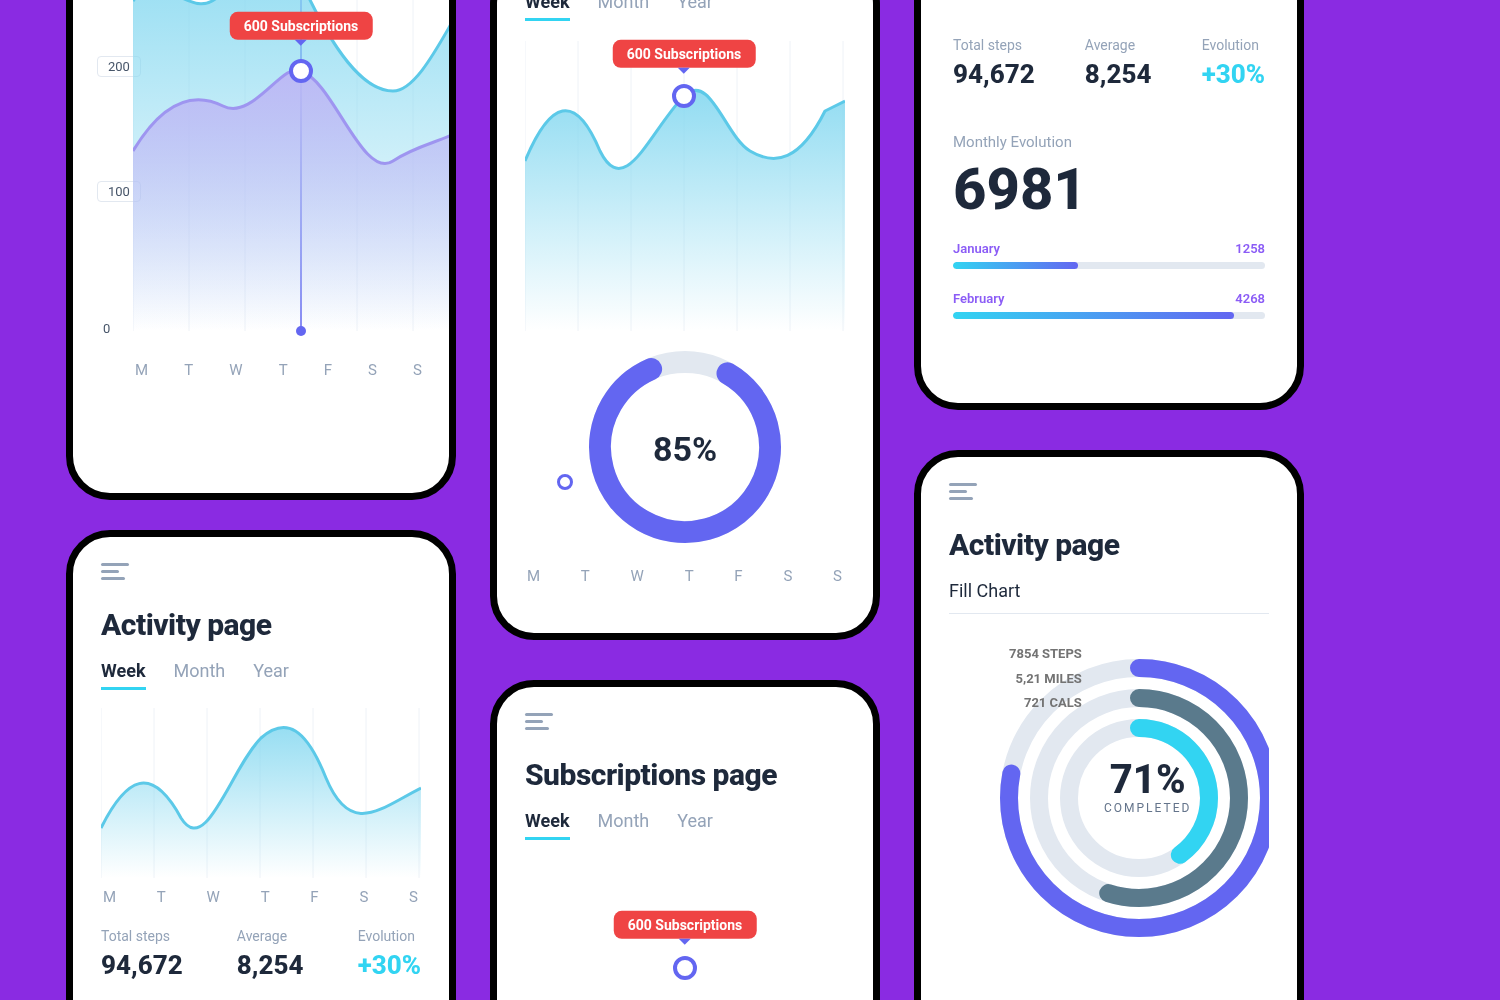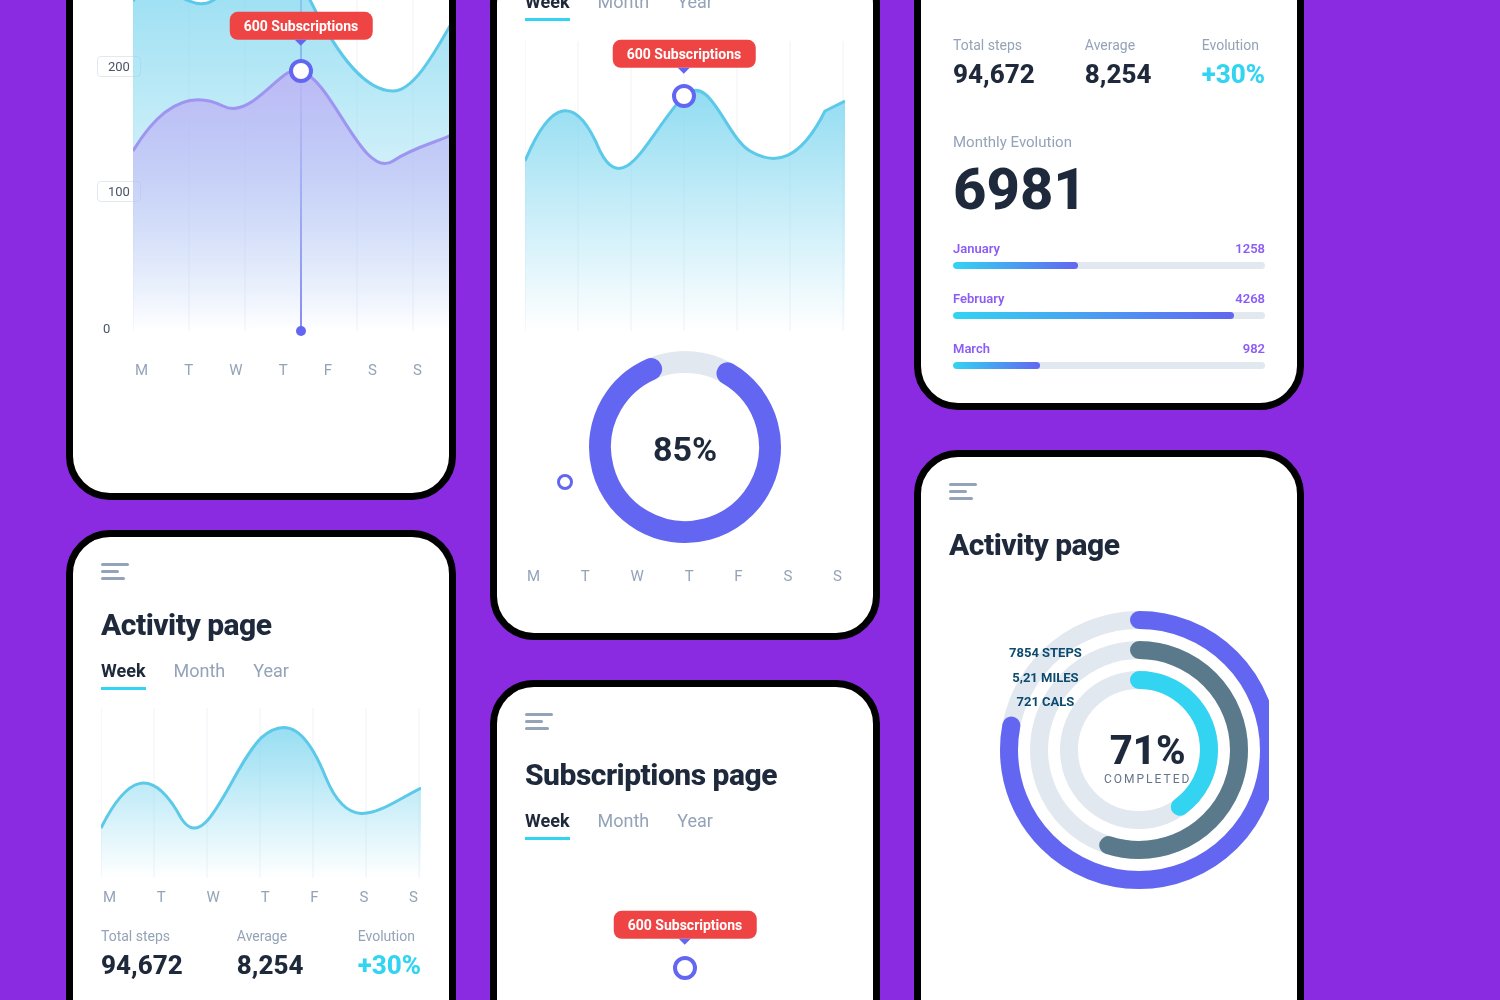--- a/index.html
+++ b/index.html
@@ -36,22 +36,22 @@
   .monthly-title{font-size:15px;color:#94a3b8;margin-bottom:4px;}
   .big-num{font-size:58px;font-weight:800;color:#1e293b;margin-bottom:18px;}
   .bar-group{margin-bottom:22px;}
   .bar-lbl{display:flex;justify-content:space-between;font-size:13px;color:#8b5cf6;
     margin-bottom:6px;font-weight:600;}
   .bar-track{height:7px;background:#e2e8f0;border-radius:4px;overflow:hidden;}
   .bar-fill{height:100%;border-radius:4px;
     background:linear-gradient(90deg,#32d4f2,#6366f1);}
   .sub{font-size:18px;color:#1e293b;margin:14px 0;border-bottom:1px solid #e2e8f0;
     padding-bottom:12px;}
-  .fill-labels{position:absolute;font-size:13px;font-weight:700;color:#0c4a6e;
-    text-align:center;line-height:1.9;margin-top:47px;}
+  .fill-labels{position:absolute;font-size:13px;font-weight:700;color:#737373;
+    text-align:right;line-height:1.9;}
   .center-pct{position:absolute;text-align:center;}
   .center-pct .n{font-size:40px;font-weight:800;color:#1e293b;}
   .center-pct .w{font-size:12px;letter-spacing:2px;color:#64748b;margin-top:-2px;}
   svg{display:block;}
 </style>
 </head>
 <body>
 <div class="bg"></div>
 
 <div class="phone" style="left:66px;top:-110px;width:390px;height:610px;padding:24px;">
@@ -189,29 +189,20 @@
     </div>
     <div class="bar-group">
       <div class="bar-lbl">
         <span>February</span>
         <span>4268</span>
       </div>
       <div class="bar-track">
           <div class="bar-fill" style="width:90%"></div>
         </div>
     </div>
-    <div class="bar-group">
-      <div class="bar-lbl">
-        <span>March</span>
-        <span>982</span>
-      </div>
-      <div class="bar-track">
-          <div class="bar-fill" style="width:28%"></div>
-        </div>
-    </div>
   </div>
 </div>
 
 <div class="phone" style="left:66px;top:530px;width:390px;height:610px;padding:22px 28px;">
   <div class="hamburger">
       <span></span>
       <span></span>
       <span></span>
     </div>
   <div class="title">Activity page</div>
@@ -286,35 +277,36 @@
   </div>
 </div>
 
 <div class="phone" style="left:914px;top:450px;width:390px;height:640px;padding:22px 28px;">
   <div class="hamburger">
       <span></span>
       <span></span>
       <span></span>
     </div>
   <div class="title">Activity page</div>
+  <div class="sub">Fill Chart</div>
 
   <div style="position:relative;height:320px">
     <svg viewBox="0 0 320 320" width="320" height="320">
 
       <circle cx="190" cy="170" r="130" fill="none" stroke="#e2e8f0" stroke-width="18"></circle>
       <circle cx="190" cy="170" r="100" fill="none" stroke="#e2e8f0" stroke-width="18"></circle>
       <circle cx="190" cy="170" r="70" fill="none" stroke="#e2e8f0" stroke-width="18"></circle>
 
       <circle cx="190" cy="170" r="130" fill="none" stroke="#6366f1" stroke-width="18" stroke-linecap="round" stroke-dasharray="817" stroke-dashoffset="180" transform="rotate(-90 190 170)"></circle>
       <circle cx="190" cy="170" r="100" fill="none" stroke="#5a7a8c" stroke-width="18" stroke-linecap="round" stroke-dasharray="628" stroke-dashoffset="283" transform="rotate(-90 190 170)"></circle>
       <circle cx="190" cy="170" r="70" fill="none" stroke="#32d4f2" stroke-width="18" stroke-linecap="round" stroke-dasharray="440" stroke-dashoffset="264" transform="rotate(-90 190 170)"></circle>
     </svg>
     <div class="fill-labels" style="left:60px;top:14px">
       <div>7854 STEPS</div>
       <div>5,21 MILES</div>
       <div>721  CALS</div>
     </div>
-    <div class="center-pct" style="left:155px;top:147px">
+    <div class="center-pct" style="left:155px;top:128px">
       <div class="n">71%</div>
       <div class="w">COMPLETED</div>
     </div>
   </div>
 </div>
 
 </body></html>

